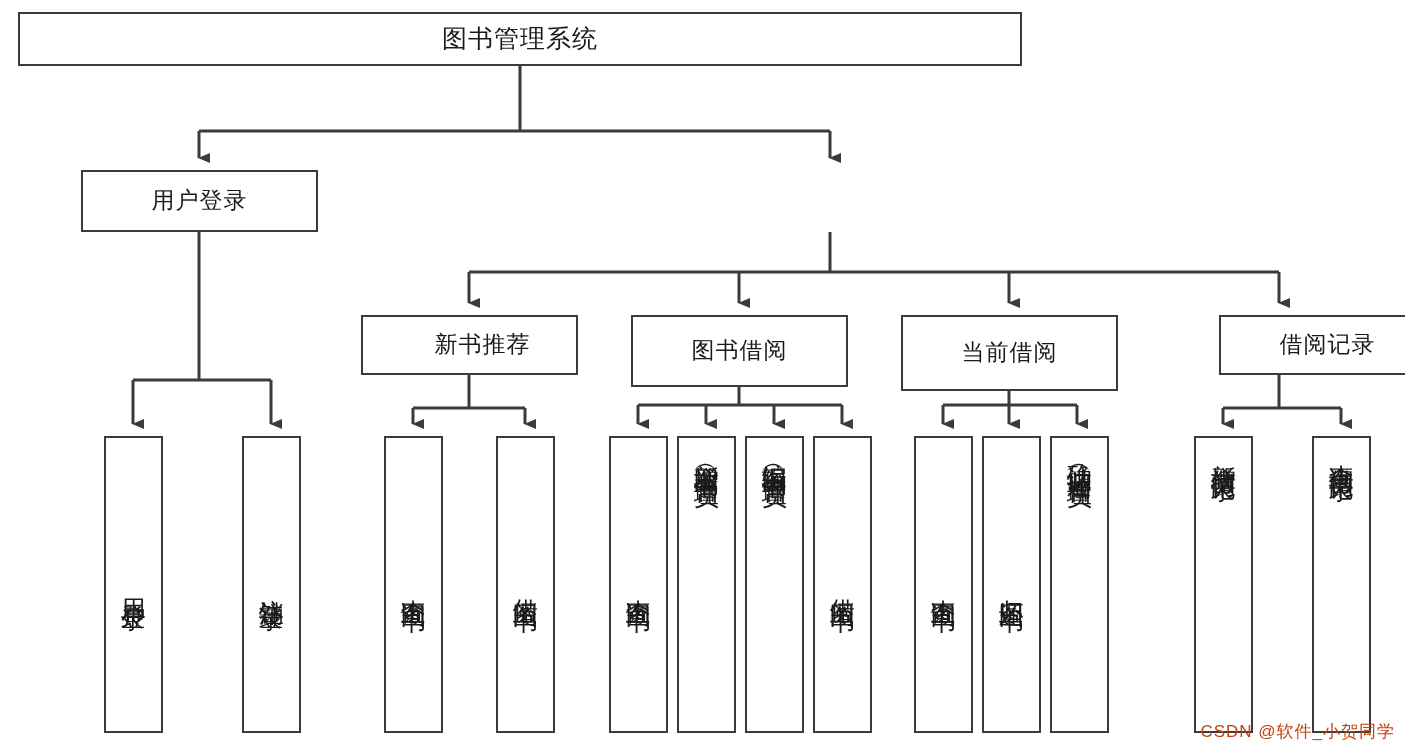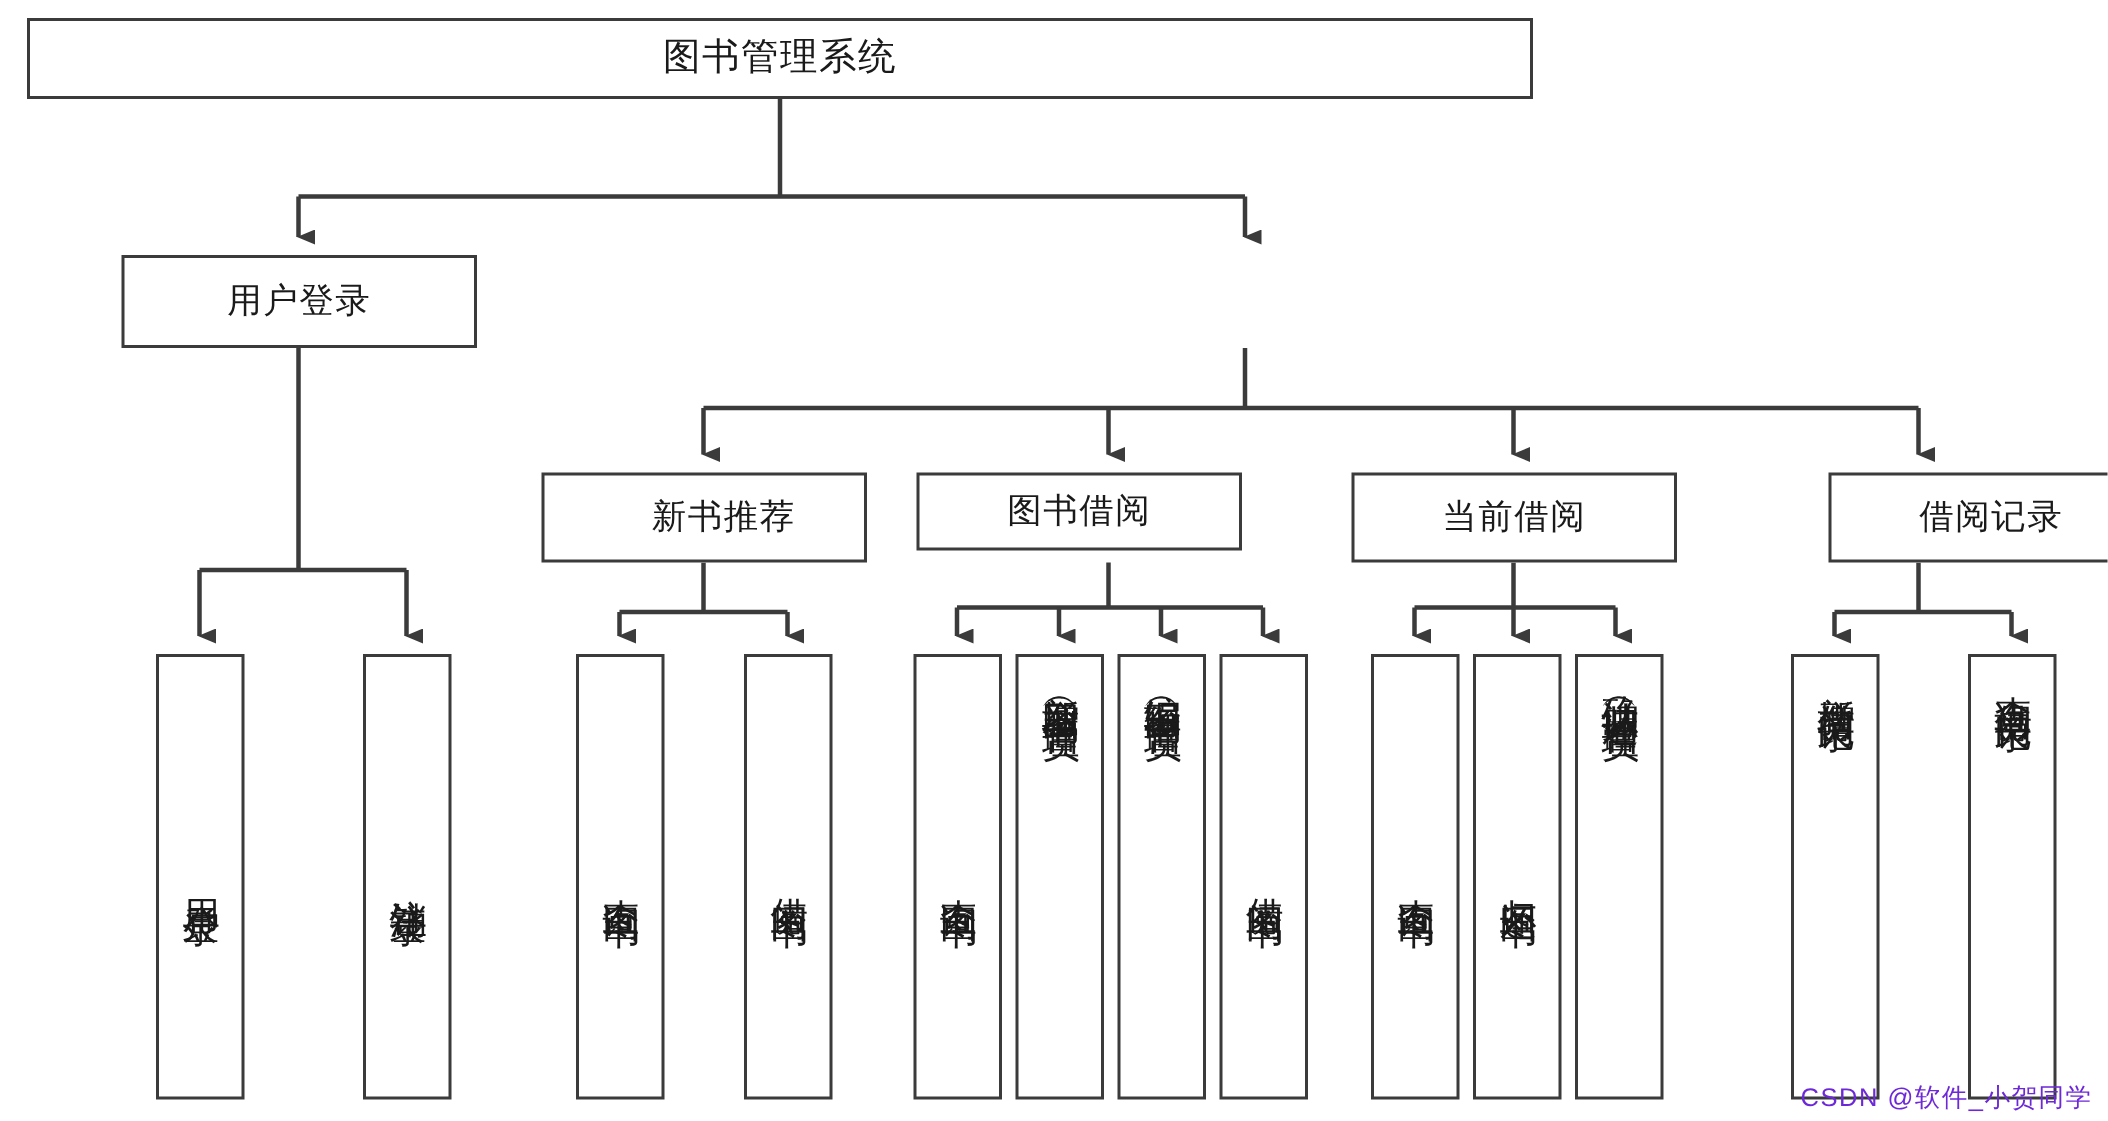--- a/index.html
+++ b/index.html
@@ -51,21 +51,21 @@
   }
   
   .node.leaf.short{align-items:center;padding-top:0;}
 
   
   #watermark{
     position:absolute;
     right:10px;
     bottom:4px;
     font-size:17px;
-    color:#6d28d9;
+    color:#c2410c;
     letter-spacing:1px;
     white-space:nowrap;
     pointer-events:none;
   }
 </style>
 </head>
 <body>
 
 <div id="canvas">
 
@@ -123,24 +123,24 @@
     <span>图书管理系统</span>
   </div>
 
   <div class="node h-text" style="left:81px;top:170px;width:237px;height:62px;">
     <span>用户登录</span>
   </div>
 
   <div class="node h-text" style="left:361px;top:315px;width:217px;height:60px;padding-left:26px;">
     <span>新书推荐</span>
   </div>
-  <div class="node h-text" style="left:611px;top:315px;width:217px;height:52px;">
+  <div class="node h-text" style="left:631px;top:315px;width:217px;height:72px;">
     <span>图书借阅</span>
   </div>
-  <div class="node h-text" style="left:901px;top:315px;width:217px;height:60px;">
+  <div class="node h-text" style="left:901px;top:315px;width:217px;height:76px;">
     <span>当前借阅</span>
   </div>
   <div class="node h-text" style="left:1171px;top:315px;width:217px;height:60px;margin-left:48px;">
     <span>借阅记录</span>
   </div>
 
   <div class="node leaf short" style="left:104px;top:436px;width:59px;height:297px;">
     <span class="vtext">用户登录</span>
   </div>
   <div class="node leaf short" style="left:242px;top:436px;width:59px;height:297px;">

